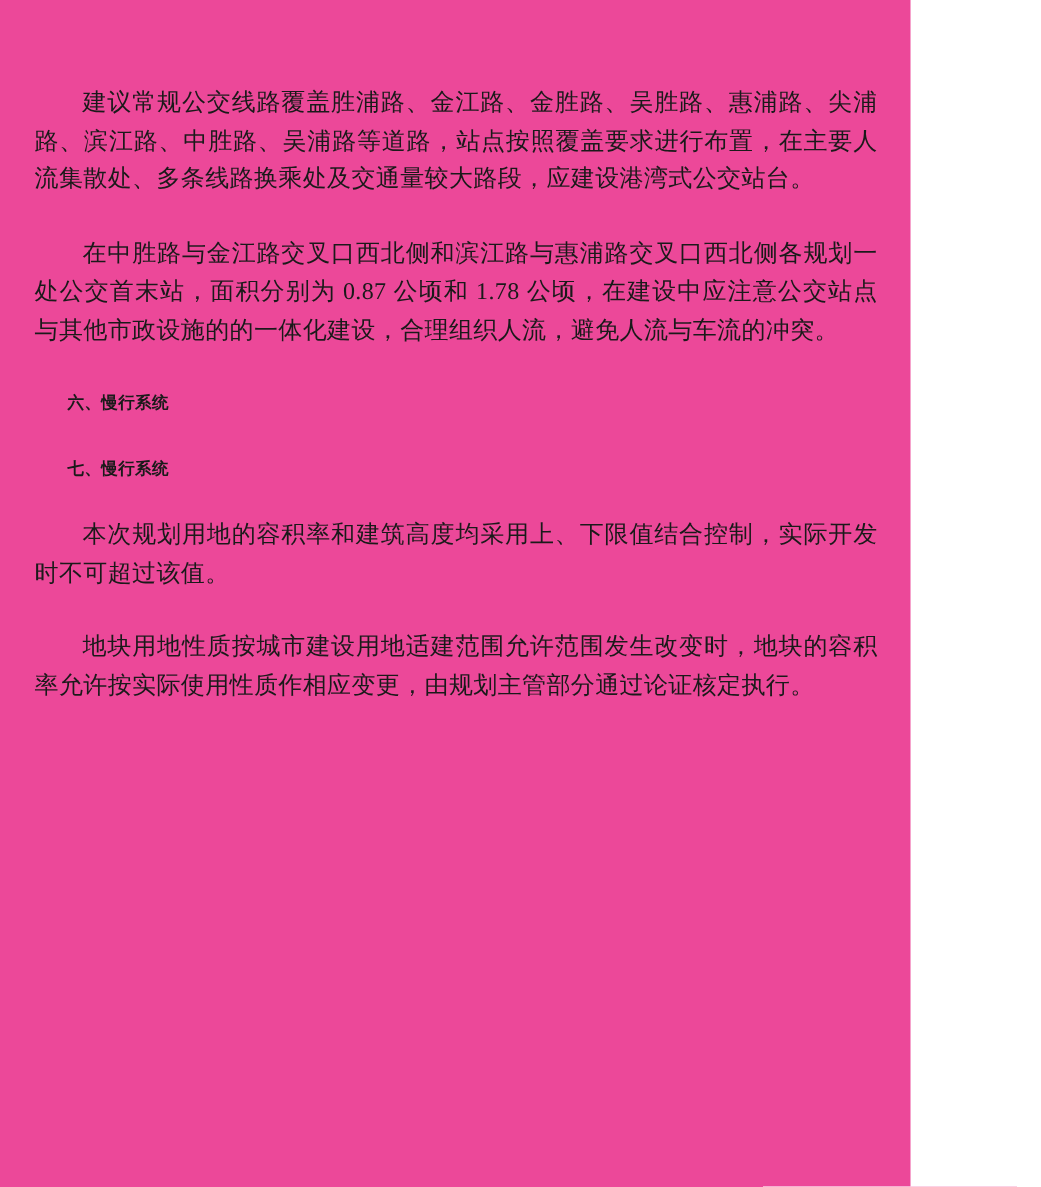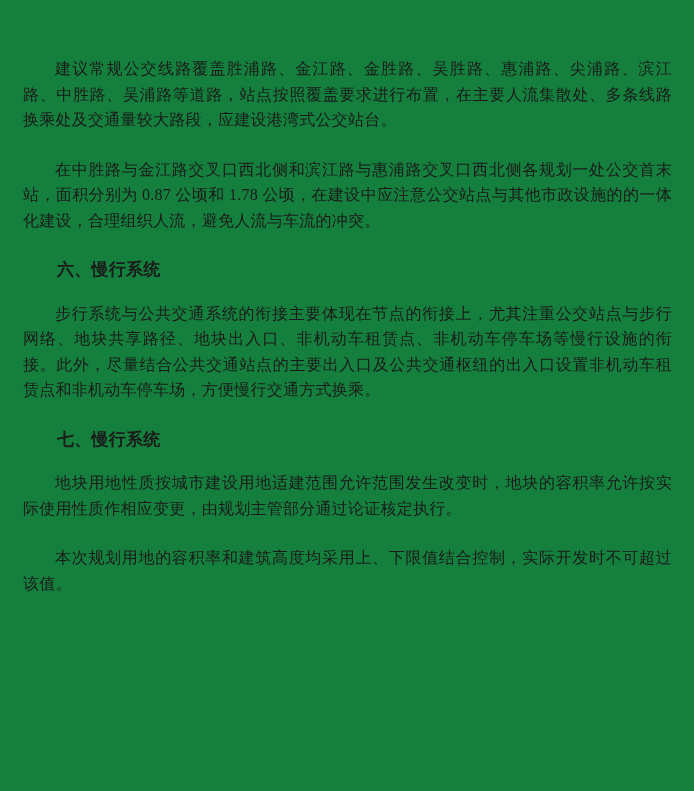--- a/index.html
+++ b/index.html
@@ -8,51 +8,50 @@
     background: #ffffff;
   }
   body {
     width: 694px;
     height: 791px;
     overflow: hidden;
     font-family: "Liberation Serif", "DejaVu Serif", serif;
   }
   .doc-page {
     box-sizing: border-box;
-    width: 694px;
+    width: 607px;
     height: 791px;
     padding: 56px 22px 40px 23px;
-    background: #15803d;
+    background: #ec4899;
     color: #1a1a1a;
   }
   .doc-page p.body-para {
     margin: 0 0 24px 0;
     font-size: 16px;
     line-height: 25.5px;
     letter-spacing: 0.25px;
     text-indent: 2em;
     text-align: justify;
     text-justify: inter-ideograph;
   }
   .doc-page h2.section-heading {
     margin: 0 0 18px 0;
-    font-size: 17px;
+    font-size: 11px;
     line-height: 25.5px;
     letter-spacing: 0.25px;
     text-indent: 2em;
     font-weight: bold;
     text-align: left;
   }
 </style>
 </head>
 <body>
 
 <div class="doc-page">
   <div id="doc-body">
       <p class="body-para">建议常规公交线路覆盖胜浦路、金江路、金胜路、吴胜路、惠浦路、尖浦路、滨江路、中胜路、吴浦路等道路，站点按照覆盖要求进行布置，在主要人流集散处、多条线路换乘处及交通量较大路段，应建设港湾式公交站台。</p>
       <p class="body-para">在中胜路与金江路交叉口西北侧和滨江路与惠浦路交叉口西北侧各规划一处公交首末站，面积分别为 0.87 公顷和 1.78 公顷，在建设中应注意公交站点与其他市政设施的的一体化建设，合理组织人流，避免人流与车流的冲突。</p>
       <h2 class="section-heading">六、慢行系统</h2>
-      <p class="body-para">步行系统与公共交通系统的衔接主要体现在节点的衔接上，尤其注重公交站点与步行网络、地块共享路径、地块出入口、非机动车租赁点、非机动车停车场等慢行设施的衔接。此外，尽量结合公共交通站点的主要出入口及公共交通枢纽的出入口设置非机动车租赁点和非机动车停车场，方便慢行交通方式换乘。</p>
       <h2 class="section-heading">七、慢行系统</h2>
+      <p class="body-para">本次规划用地的容积率和建筑高度均采用上、下限值结合控制，实际开发时不可超过该值。</p>
       <p class="body-para">地块用地性质按城市建设用地适建范围允许范围发生改变时，地块的容积率允许按实际使用性质作相应变更，由规划主管部分通过论证核定执行。</p>
-      <p class="body-para">本次规划用地的容积率和建筑高度均采用上、下限值结合控制，实际开发时不可超过该值。</p>
     </div>
 </div>
 
 </body></html>

